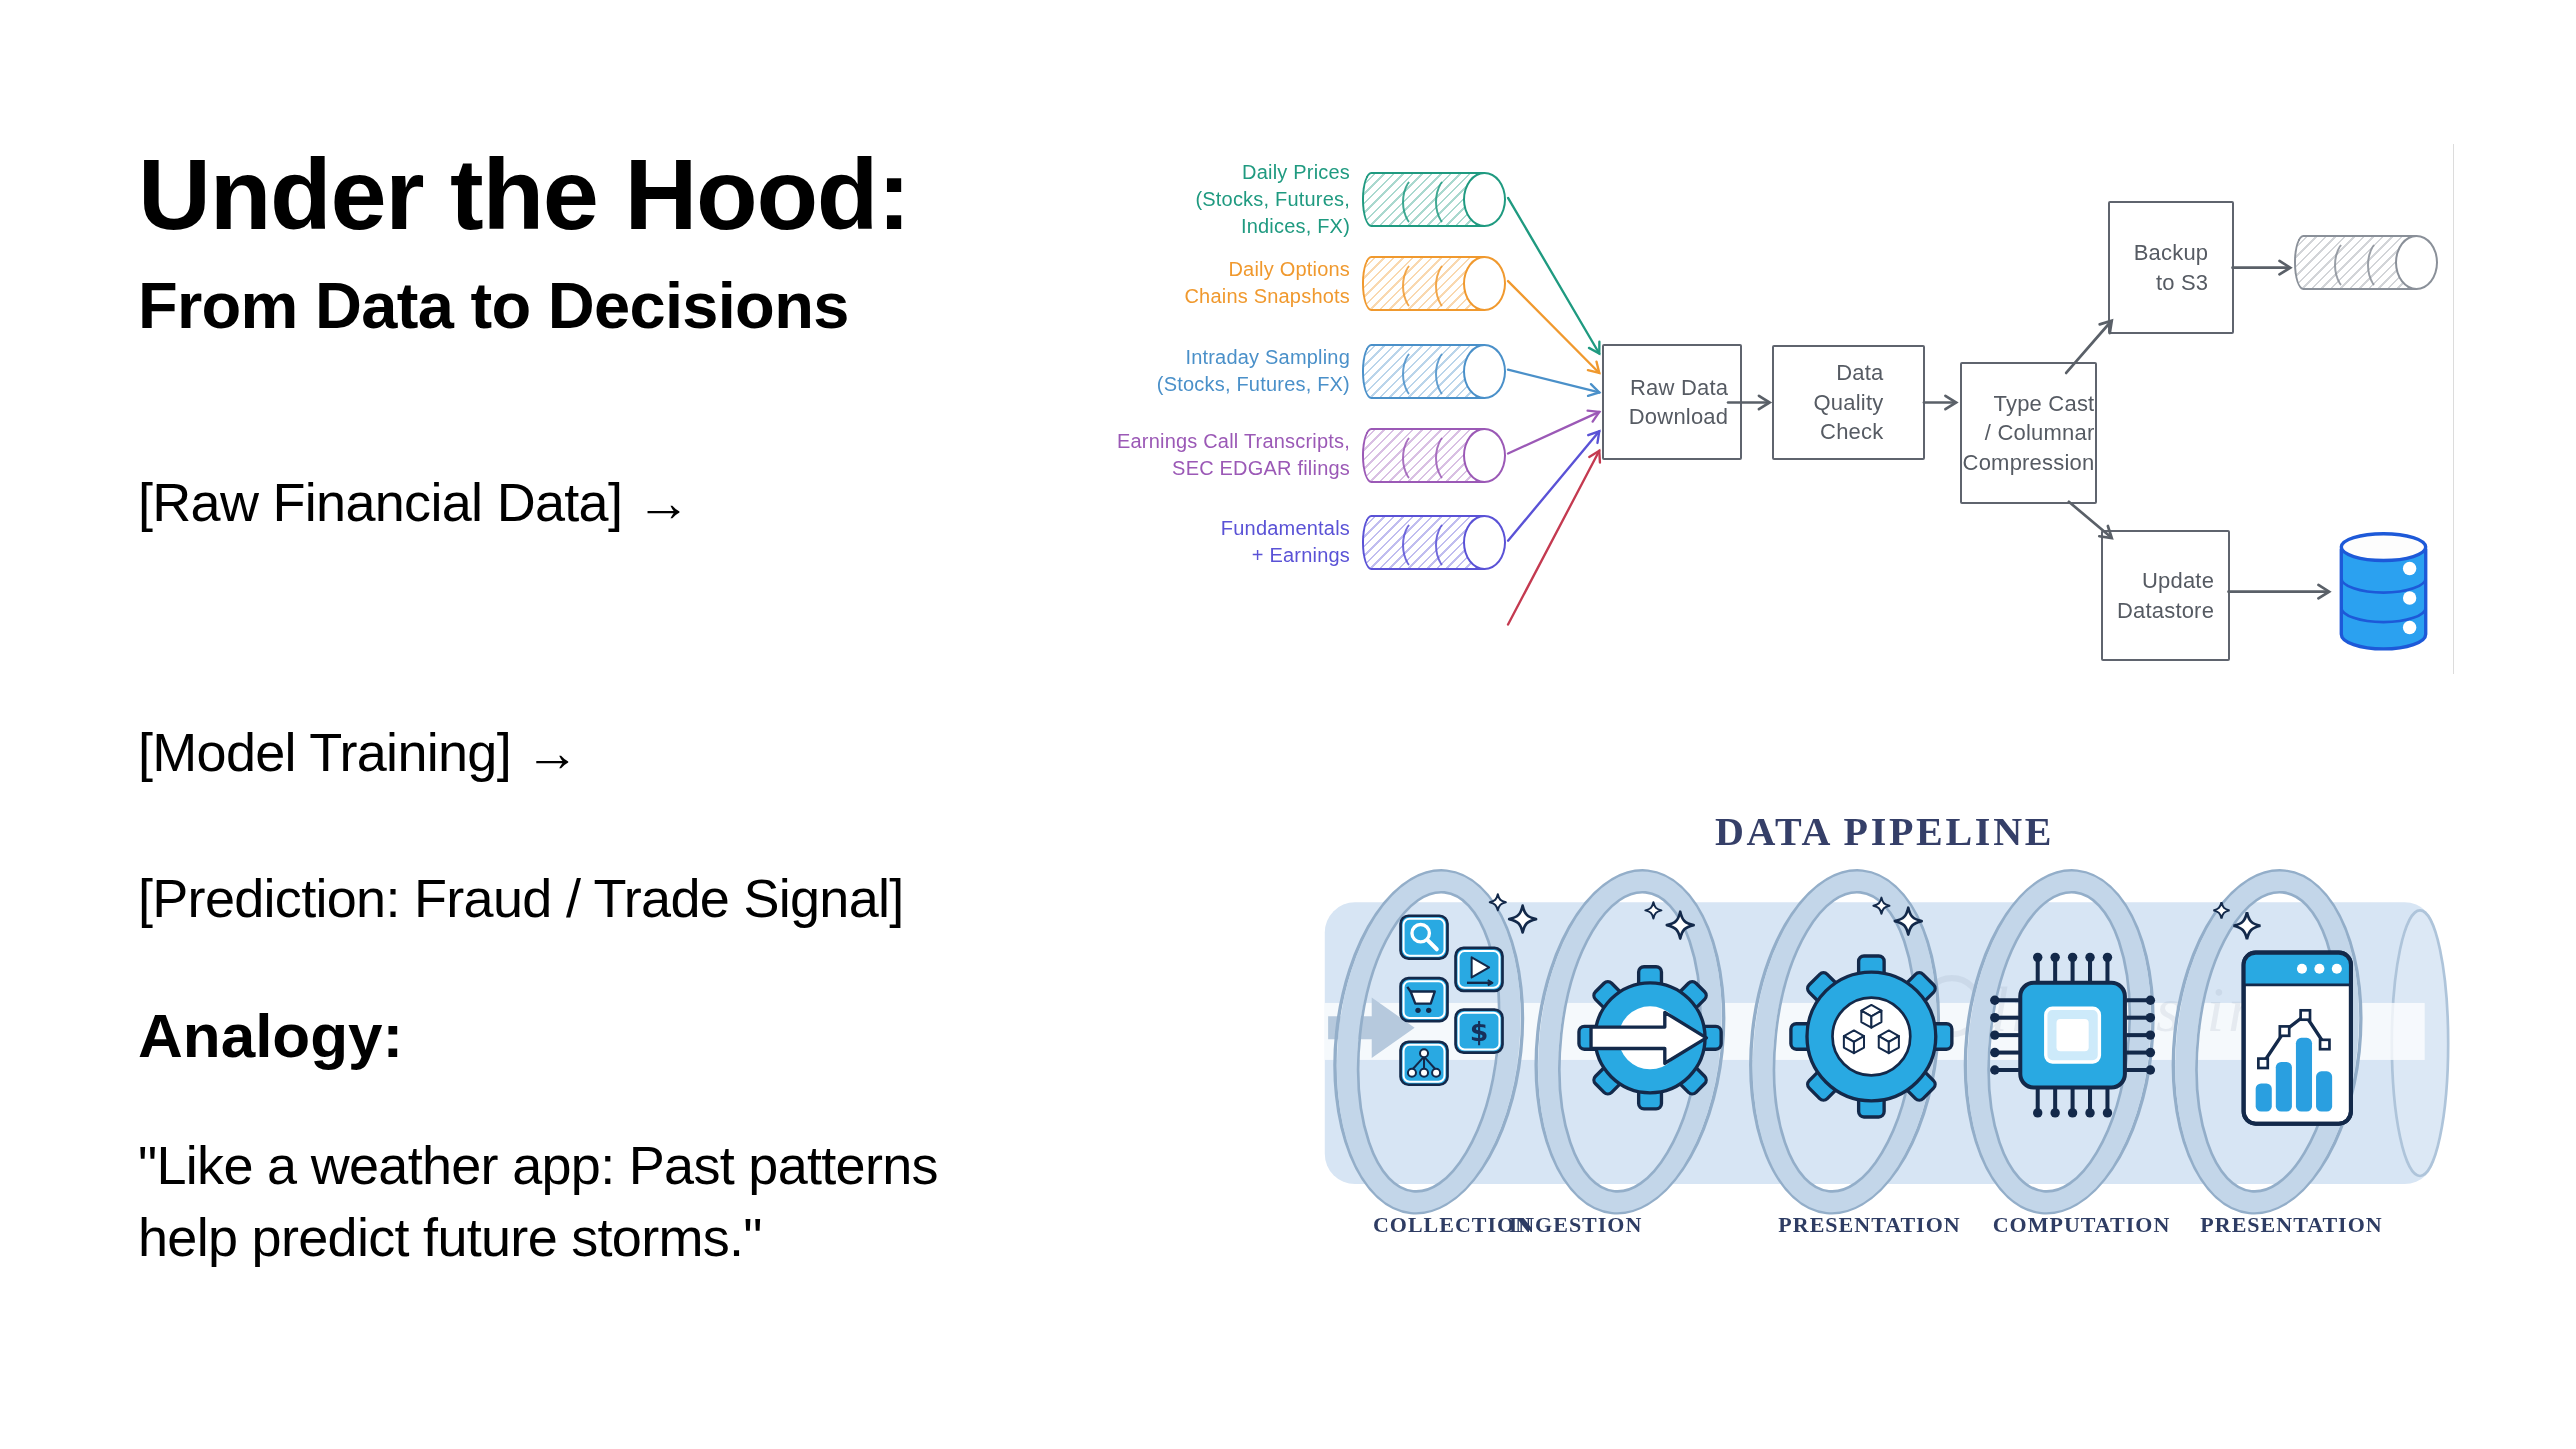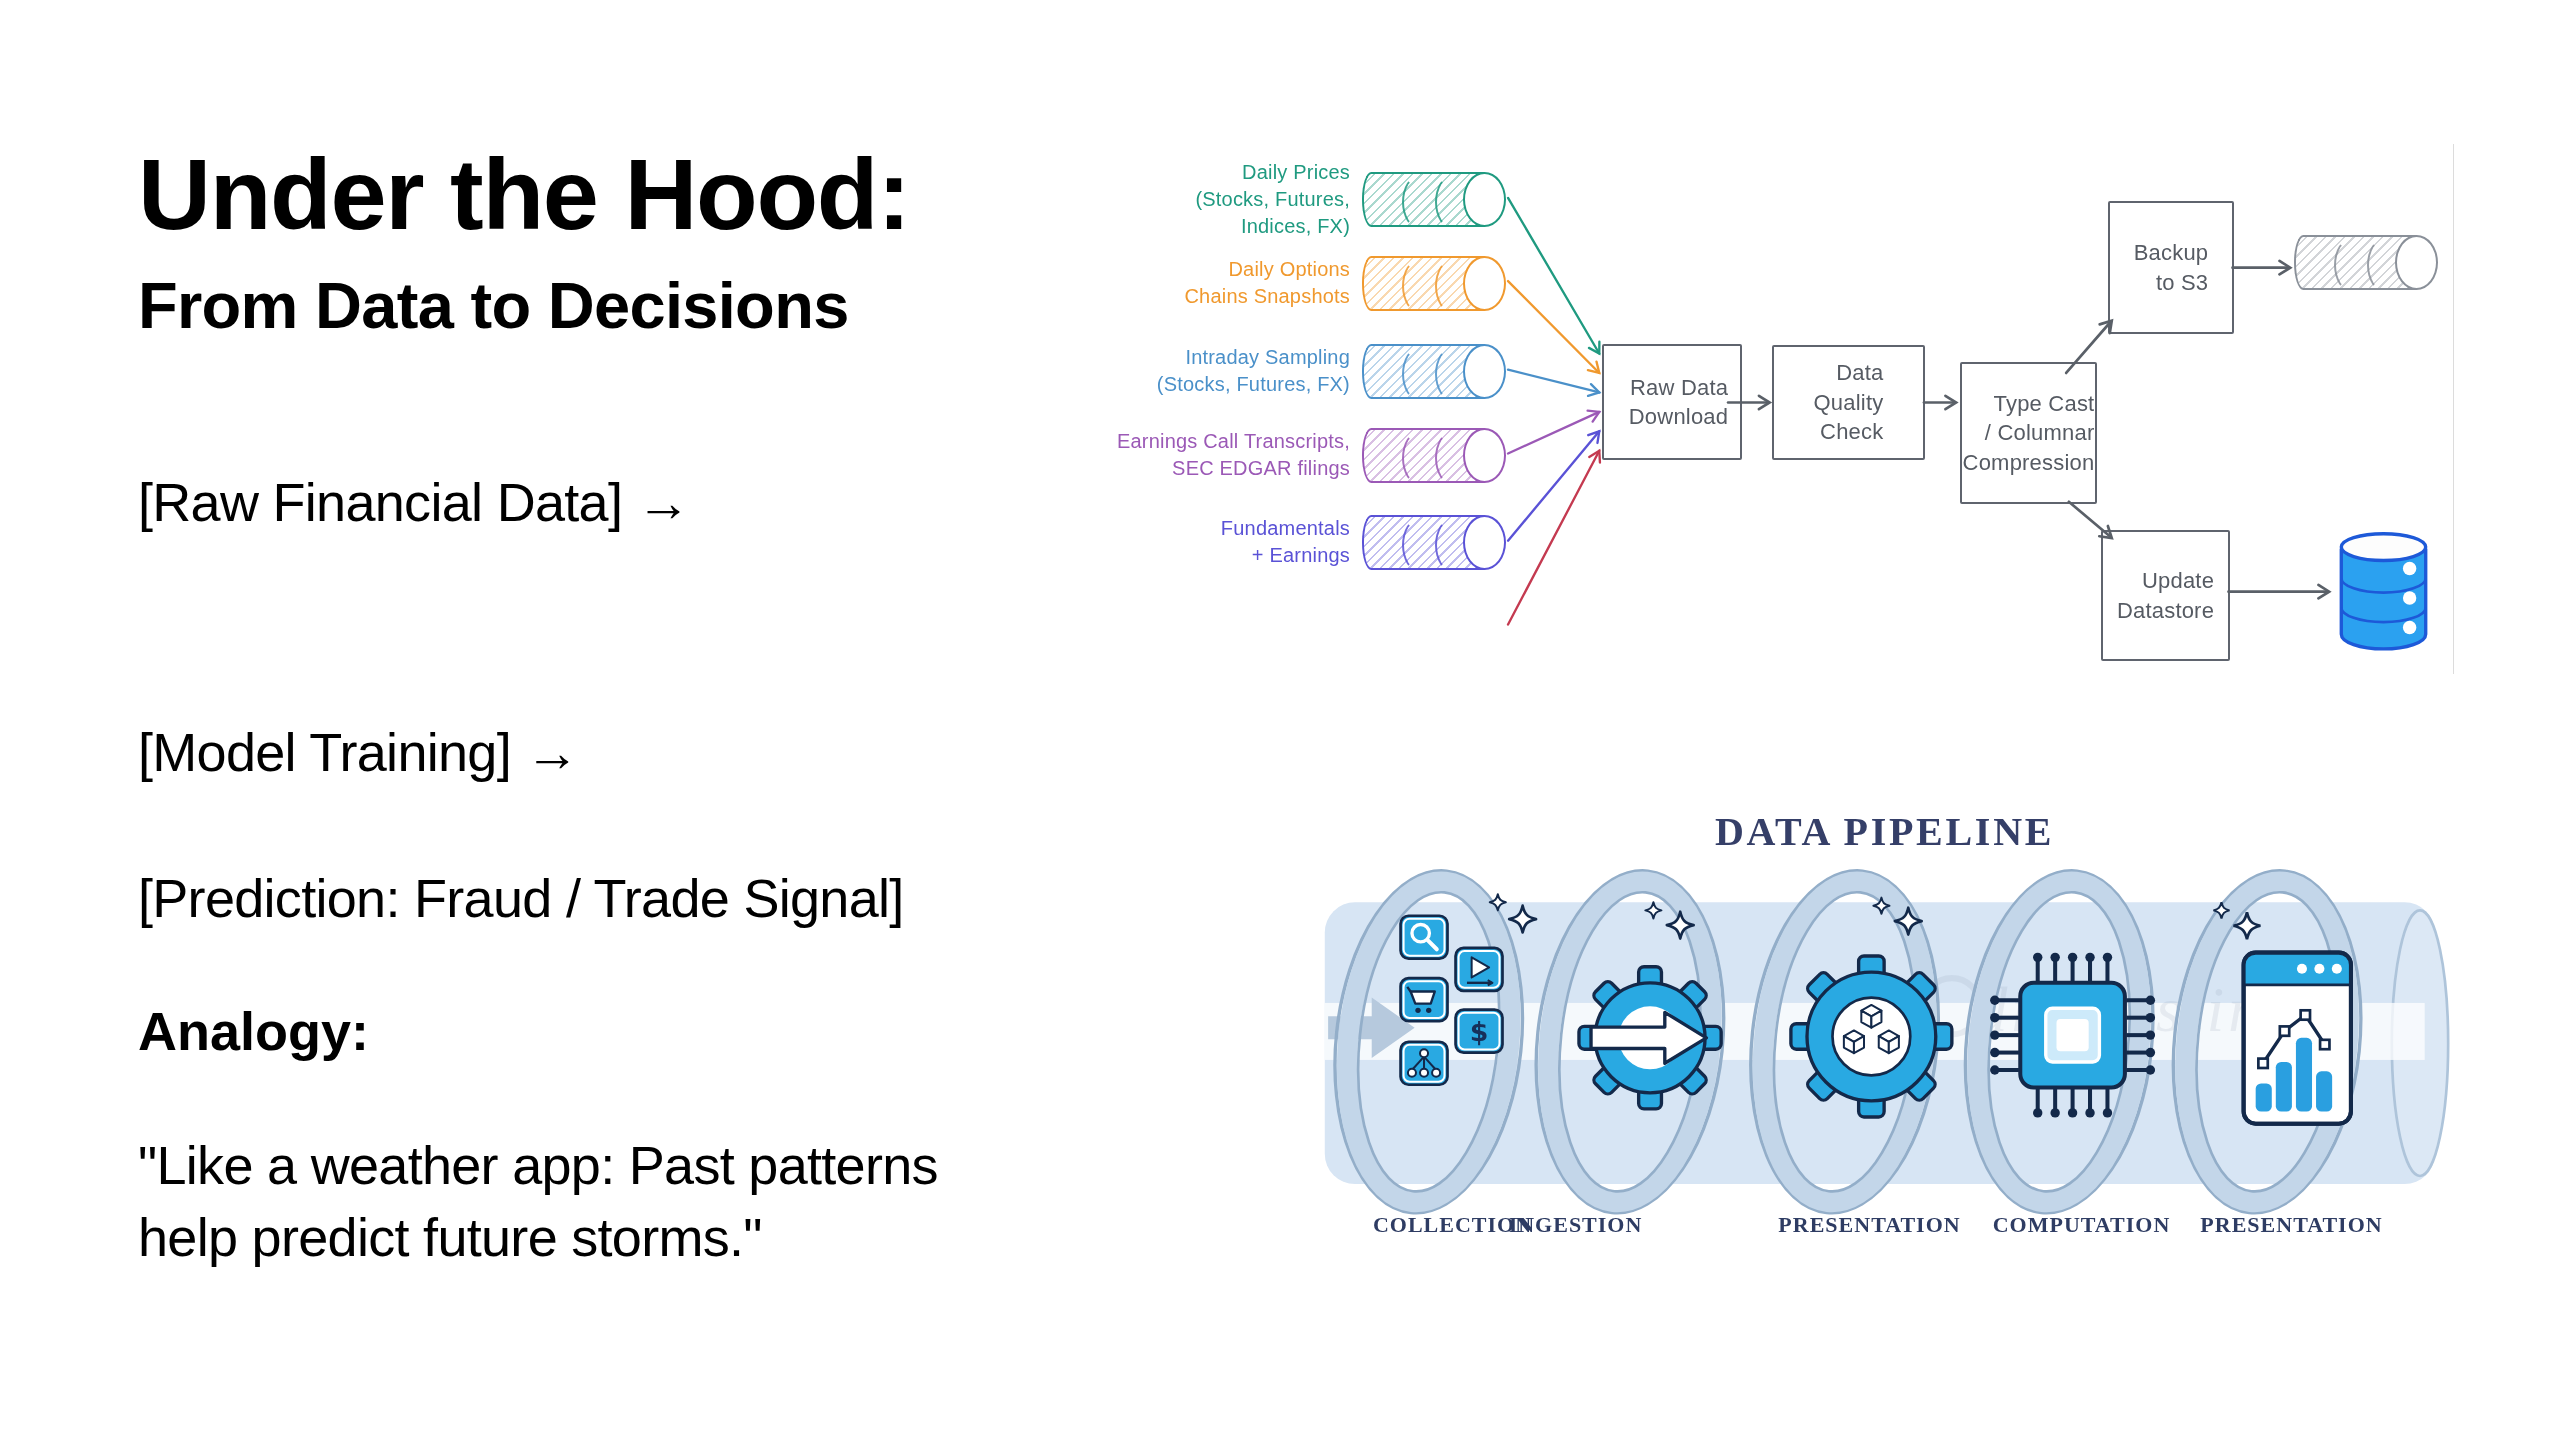--- a/index.html
+++ b/index.html
@@ -6,21 +6,21 @@
   #root{position:relative;width:2576px;height:1449px;background:#ffffff;overflow:hidden;
         font-family:"Liberation Sans", sans-serif;color:#000;}
   .abs{position:absolute;}
   .pre{white-space:pre-line;}
 
   
   .slide-title{left:138px;top:142px;font-size:101px;font-weight:bold;letter-spacing:-1.3px;line-height:1.04;}
   .slide-subtitle{left:138px;top:268px;font-size:65px;font-weight:bold;letter-spacing:-0.7px;}
   .flow-item{left:138px;font-size:54px;font-weight:400;letter-spacing:-0.7px;}
   .fi0{top:471px;} .fi1{top:603px;} .fi2{top:693px;margin-top:28px;} .fi3{top:867px;}
-  .analogy-label{left:138px;top:1000px;font-size:54px;font-weight:bold;}
+  .analogy-label{left:138px;top:1000px;font-size:62px;font-weight:bold;}
   .analogy-quote{left:138px;top:1130px;font-size:54px;line-height:1.33;letter-spacing:-0.7px;}
 
   
   .hand{font-family:Liberation Sans, sans-serif;}
   .src-row{position:absolute;left:1083px;display:flex;align-items:center;height:58px;}
   .src-colored{display:flex;align-items:center;gap:12px;}
   .src-label{flex:0 0 267px;text-align:right;font-size:20px;line-height:27px;letter-spacing:0.2px;font-weight:500;}
   .cyl{position:relative;width:144px;height:55px;flex:0 0 144px;}
   .cyl-body{position:absolute;left:0;top:0;width:122px;height:100%;border:2px solid currentColor;
             border-right:none;border-radius:9.4px 0 0 9.4px / 27px 0 0 27px;box-sizing:border-box;overflow:hidden;}

